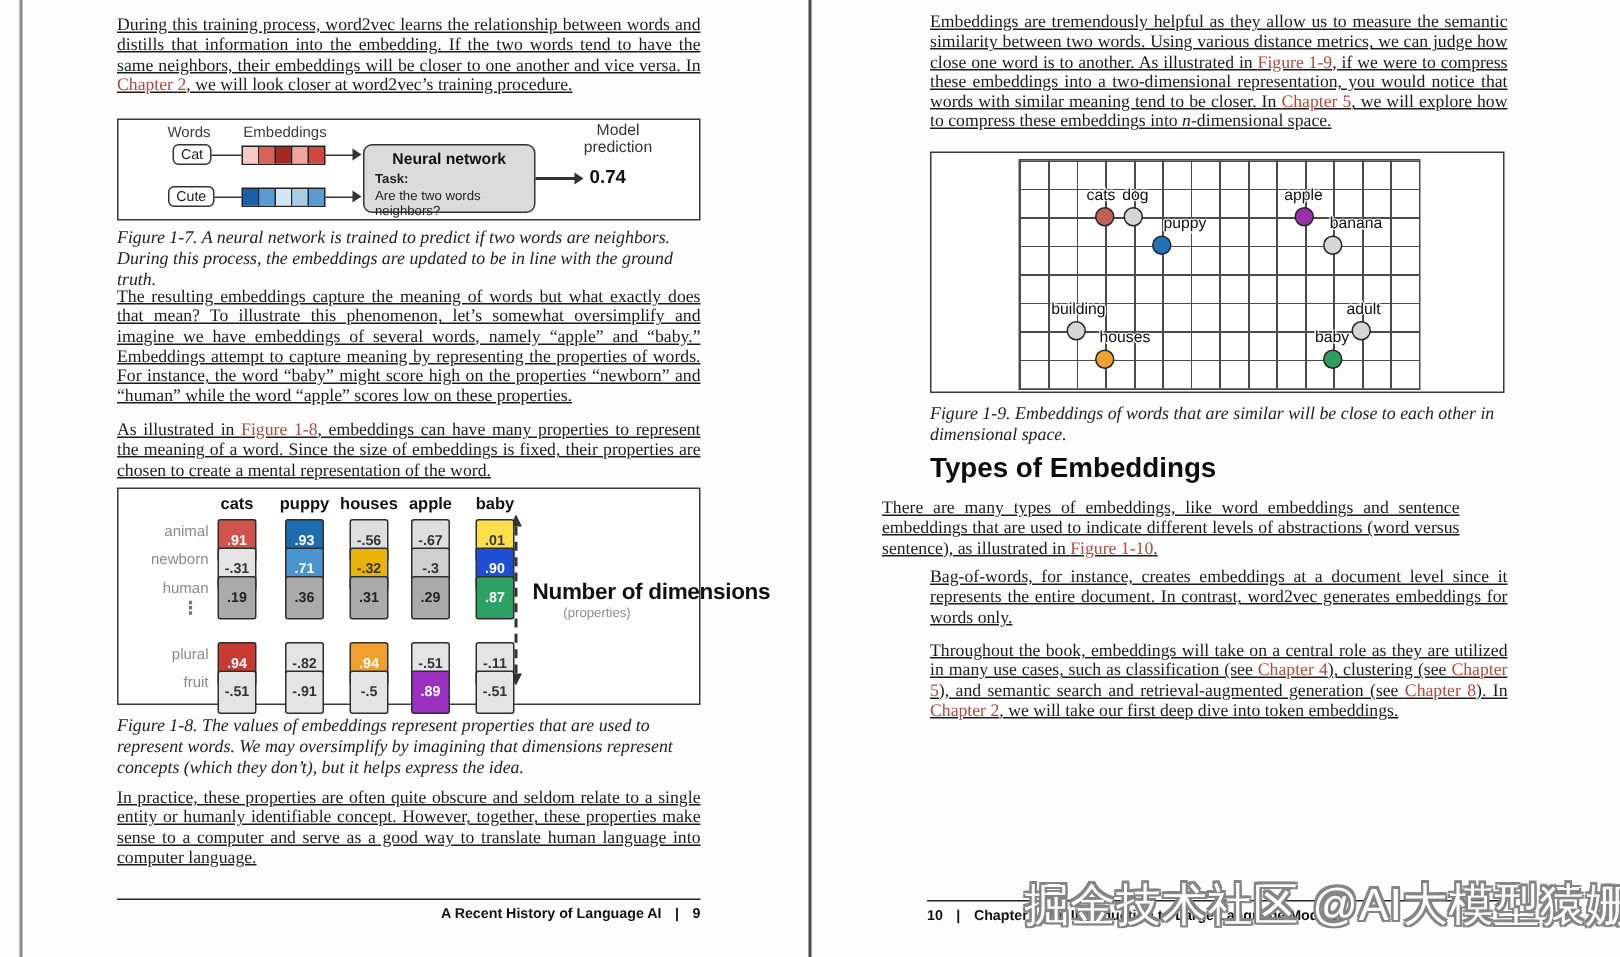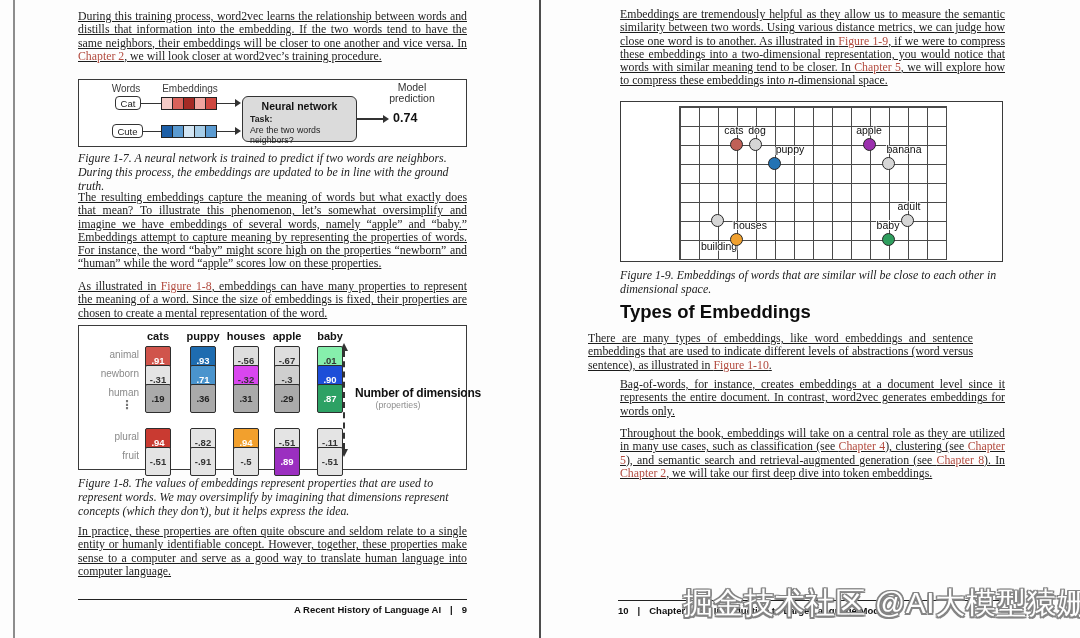--- a/index.html
+++ b/index.html
@@ -44,21 +44,21 @@
           font-weight:bold;font-size:9.5px;}
   .f8-dots{position:absolute;top:72px;width:26px;text-align:center;font-family:"DejaVu Sans",sans-serif;
            font-weight:bold;font-size:12px;color:#444;}
   .f8-dots-lab{position:absolute;top:72px;left:0;width:54px;text-align:right;font-family:"DejaVu Sans",sans-serif;
            font-weight:bold;font-size:12px;color:#777;}
   #f8-arrow{position:absolute;left:264px;top:25px;height:98px;width:0;border-left:2px dashed #333;}
   .f8tri{position:absolute;left:261px;width:0;height:0;border-left:4.5px solid transparent;border-right:4.5px solid transparent;}
   .f8tri-up{top:17px;border-bottom:8px solid #333;}
   .f8tri-down{top:123px;border-top:8px solid #333;}
   #f8-dims{position:absolute;left:276px;top:60px;width:86px;text-align:center;}
-  .f8-dims-main{font-family:"Liberation Sans",sans-serif;font-weight:bold;font-size:12px;letter-spacing:-0.2px;
+  .f8-dims-main{font-family:"Liberation Sans",sans-serif;font-weight:bold;font-size:15px;letter-spacing:-0.2px;
                 white-space:nowrap;color:#111;}
   .f8-dims-sub{font-family:"Liberation Sans",sans-serif;font-size:8.8px;color:#8d8d8d;}
 
   
   #fig9{left:620px;top:101px;width:383px;height:161px;border-width:1.3px;}
   #f9-grid{position:absolute;left:58px;top:4px;width:266px;height:152px;border:1.1px solid #4a4a4a;
            background-image:repeating-linear-gradient(to right,#4a4a4a 0 1px,transparent 1px 19px),
                             repeating-linear-gradient(to bottom,#4a4a4a 0 1px,transparent 1px 19px);}
   .f9-dot{position:absolute;width:13px;height:13px;border:1.5px solid #262626;border-radius:50%;box-sizing:border-box;}
   .f9-label{position:absolute;width:70px;text-align:center;font-family:"Liberation Sans",sans-serif;font-size:10.5px;color:#0e0e0e;
@@ -147,25 +147,25 @@
       <div class="f8-head" style="left: 178px;">apple</div>
       <div class="f8-dots" style="left: 195px;">⋮</div>
       <div class="f8-head" style="left: 221px;">baby</div>
       <div class="f8-dots" style="left: 238px;">⋮</div>
       <div class="f8-dots-lab">⋮</div>
       <div class="f8-rowlab" style="top: 22.5px;">animal</div>
       <div class="f8cell" style="left: 66px; top: 20px; background: rgb(208, 84, 75); color: rgb(255, 255, 255);">.91</div>
       <div class="f8cell" style="left: 111px; top: 20px; background: rgb(30, 108, 176); color: rgb(255, 255, 255);">.93</div>
       <div class="f8cell" style="left: 154px; top: 20px; background: rgb(222, 222, 222); color: rgb(51, 51, 51);">-.56</div>
       <div class="f8cell" style="left: 195px; top: 20px; background: rgb(222, 222, 222); color: rgb(51, 51, 51);">-.67</div>
-      <div class="f8cell" style="left: 238px; top: 20px; background: #86efac; color: rgb(51, 51, 51);">.01</div>
+      <div class="f8cell" style="left: 238px; top: 20px; background: #fde047; color: rgb(51, 51, 51);">.01</div>
       <div class="f8-rowlab" style="top: 41.5px;">newborn</div>
       <div class="f8cell" style="left: 66px; top: 39px; background: rgb(228, 228, 228); color: rgb(51, 51, 51);">-.31</div>
       <div class="f8cell" style="left: 111px; top: 39px; background: rgb(74, 148, 205); color: rgb(255, 255, 255);">.71</div>
-      <div class="f8cell" style="left: 154px; top: 39px; background: #d946ef; color: rgb(51, 51, 51);">-.32</div>
+      <div class="f8cell" style="left: 154px; top: 39px; background: #eab308; color: rgb(51, 51, 51);">-.32</div>
       <div class="f8cell" style="left: 195px; top: 39px; background: rgb(207, 207, 207); color: rgb(51, 51, 51);">-.3</div>
       <div class="f8cell" style="left: 238px; top: 39px; background: #1d4ed8; color: rgb(255, 255, 255);">.90</div>
       <div class="f8-rowlab" style="top: 60.5px;">human</div>
       <div class="f8cell" style="left: 66px; top: 58px; background: rgb(170, 170, 170); color: rgb(34, 34, 34);">.19</div>
       <div class="f8cell" style="left: 111px; top: 58px; background: rgb(170, 170, 170); color: rgb(34, 34, 34);">.36</div>
       <div class="f8cell" style="left: 154px; top: 58px; background: rgb(170, 170, 170); color: rgb(34, 34, 34);">.31</div>
       <div class="f8cell" style="left: 195px; top: 58px; background: rgb(170, 170, 170); color: rgb(34, 34, 34);">.29</div>
       <div class="f8cell" style="left: 238px; top: 58px; background: rgb(45, 161, 100); color: rgb(255, 255, 255);">.87</div>
       <div class="f8-rowlab" style="top: 104.5px;">plural</div>
       <div class="f8cell" style="left: 66px; top: 102px; background: rgb(201, 58, 49); color: rgb(255, 255, 255);">.94</div>
@@ -197,21 +197,21 @@
   <div class="f9-label" style="left: 78px; top: 22px;">cats</div>
       <div class="f9-dot" style="background: rgb(191, 96, 87); left: 108.5px; top: 35.5px;"></div>
       <div class="f9-label" style="left: 101px; top: 22px;">dog</div>
       <div class="f9-dot" style="background: rgb(214, 214, 214); left: 127.5px; top: 35.5px;"></div>
       <div class="f9-label" style="left: 134px; top: 41px;">puppy</div>
       <div class="f9-dot" style="background: rgb(35, 115, 180); left: 146.5px; top: 54.5px;"></div>
       <div class="f9-label" style="left: 213px; top: 22px;">apple</div>
       <div class="f9-dot" style="background: rgb(155, 48, 174); left: 241.5px; top: 35.5px;"></div>
       <div class="f9-label" style="left: 248px; top: 41px;">banana</div>
       <div class="f9-dot" style="background: rgb(214, 214, 214); left: 260.5px; top: 54.5px;"></div>
-      <div class="f9-label" style="left: 63px; top: 98px; margin-top: 40px;">building</div>
+      <div class="f9-label" style="left: 63px; top: 98px;">building</div>
       <div class="f9-dot" style="background: rgb(214, 214, 214); left: 89.5px; top: 111.5px;"></div>
       <div class="f9-label" style="left: 94px; top: 117px;">houses</div>
       <div class="f9-dot" style="background: rgb(240, 160, 46); left: 108.5px; top: 130.5px;"></div>
       <div class="f9-label" style="left: 253px; top: 98px;">adult</div>
       <div class="f9-dot" style="background: rgb(214, 214, 214); left: 279.5px; top: 111.5px;"></div>
       <div class="f9-label" style="left: 232px; top: 117px;">baby</div>
       <div class="f9-dot" style="background: rgb(47, 158, 94); left: 260.5px; top: 130.5px;"></div>
     </div>
 
   <div class="caption" style="left:620px;top:269px;width:385px">Figure 1-9. Embeddings of words that are similar will be close to each other in dimensional space.</div>

